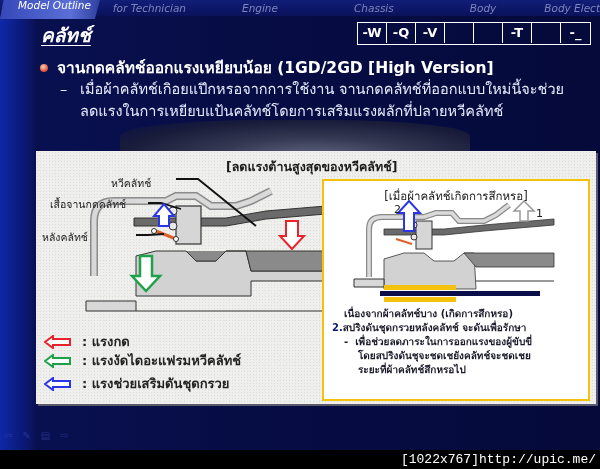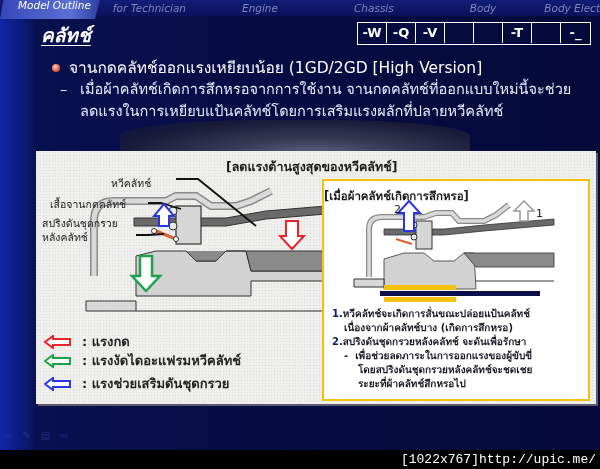--- a/index.html
+++ b/index.html
@@ -52,22 +52,22 @@
   .codebox .cell:last-child { border-right: none; }
 
   .bg-photo {
     position: absolute; left: 120px; top: 120px; width: 350px; height: 40px;
     background: radial-gradient(ellipse at 55% 90%, #6a6f86 0%, #3a3e55 35%, #1a1d38 70%, rgba(10,14,50,0) 100%);
     border-radius: 40% 40% 0 0;
     opacity: .9;
   }
 
   .bullet-main {
-    position: absolute; left: 52px; top: 55px; display: flex; align-items: center;
-    color: #ffffff; font-weight: normal; font-size: 15.5px; white-space: nowrap; text-align: center;
+    position: absolute; left: 40px; top: 55px; display: flex; align-items: center;
+    color: #ffffff; font-weight: bold; font-size: 15.5px; white-space: nowrap; text-align: center;
   }
   .bullet-dot {
     width: 8px; height: 8px; border-radius: 50%; margin-right: 9px;
     background: radial-gradient(circle at 40% 35%, #ffd0c0 0%, #e05a40 60%, #a02a18 100%);
   }
   .sub {
     position: absolute; left: 60px; top: 78px; width: 520px;
     color: #e8ecff; font-size: 14.5px; line-height: 22px;
   }
   .sub .dash { position: absolute; left: 0; top: 0; }
@@ -91,22 +91,22 @@
     position: absolute; color: #222; font-weight: normal; font-size: 10.5px; white-space: nowrap;
   }
   .legend-item { position: absolute; left: 8px; display: flex; align-items: center; }
   .legend-item .lbl { font-size: 13px; font-weight: bold; color: #222; margin-left: 10px; }
 
   .inset {
     position: absolute; left: 286px; top: 28px; width: 268px; height: 222px;
     background: #ffffff; border: 2px solid #f4c20d;
   }
   .inset-title {
-    position: absolute; left: 0; width: 100%; top: 6px; 
-    color: #1a1a1a; font-weight: bold; font-size: 11.5px;
+    position: absolute; left: 0; width: 100%; top: 6px; text-align: center;
+    color: #1a1a1a; font-weight: normal; font-size: 11.5px;
   }
   .inset-notes {
     position: absolute; left: 8px; top: 126px; width: 256px;
     color: #1a1a2a; font-size: 10px; line-height: 14px; font-weight: bold;
   }
   .inset-notes .num { color: #0a1a70; }
   .inset-notes .indent { padding-left: 12px; }
   .inset-notes .indent2 { padding-left: 26px; }
 
   .footer-icons {
@@ -148,21 +148,21 @@
 
   <div class="bg-photo"></div>
 
   <div class="bullet-main">
     <span class="bullet-dot"></span>
     <span>จานกดคลัทช์ออกแรงเหยียบน้อย (1GD/2GD [High Version]</span>
   </div>
 
   <div class="sub">
     <span class="dash">–</span>
-    <span class="text">เมื่อผ้าคลัทช์เกิดการสึกหรอจากการใช้งาน จานกดคลัทช์ที่ออกแบบใหม่นี้จะช่วยลดแรงในการเหยียบแป้นคลัทช์โดยการเสริมแรงผลักที่ปลายหวีคลัทช์</span>
+    <span class="text">เมื่อผ้าคลัทช์เกิอยแปึกหรอจากการใช้งาน จานกดคลัทช์ที่ออกแบบใหม่นี้จะช่วยลดแรงในการเหยียบแป้นคลัทช์โดยการเสริมแรงผลักที่ปลายหวีคลัทช์</span>
   </div>
 
   <div class="panel">
     <div class="panel-title">[ลดแรงต้านสูงสุดของหวีคลัทช์]</div>
 
     <svg style="position:absolute;left:0;top:0" width="290" height="180" viewBox="0 0 290 180">
 
       <path d="M58,125 L58,70 Q58,50 78,50 L100,50" fill="none" stroke="#8a8a8a" stroke-width="8"></path>
       <path d="M58,125 L58,70 Q58,50 78,50 L100,50" fill="none" stroke="#d8d8d8" stroke-width="5"></path>
 
@@ -190,21 +190,20 @@
 
       <path d="M250,80 L250,95 L244,95 L256,108 L268,95 L262,95 L262,80 Z" fill="#ffffff" stroke="#e8242a" stroke-width="2" transform="translate(0,-10)"></path>
 
       <path d="M128,80 L128,70 L123,70 L133,58 L143,70 L138,70 L138,80 Z" fill="#ffffff" stroke="#2a36e6" stroke-width="2" transform="translate(-5,-5)"></path>
 
       <path d="M104,105 L104,125 L96,125 L110,140 L124,125 L116,125 L116,105 Z" fill="#ffffff" stroke="#1fa14a" stroke-width="2.5"></path>
     </svg>
 
     <div class="label" style="left:75px;top:24px;">หวีคลัทช์</div>
     <div class="label" style="left:14px;top:45px;">เสื้อจานกดคลัทช์</div>
-    <div class="label" style="left:6px;top:64px;">สปริงดันชุดกรวย</div>
     <div class="label" style="left:6px;top:78px;">หลังคลัทช์</div>
 
     <div class="legend-item" style="top:180px;">
       <svg width="28" height="14" viewBox="0 0 28 14">
           <path d="M1,7 L9,1 L9,4 L26,4 L26,10 L9,10 L9,13 Z" fill="#fff" stroke="#e8242a" stroke-width="2"></path>
         </svg>
       <span class="lbl">: แรงกด</span>
     </div>
     <div class="legend-item" style="top:222px;">
       <svg width="28" height="14" viewBox="0 0 28 14">
@@ -238,25 +237,24 @@
         <rect x="60" y="104" width="72" height="5" fill="#f4c20d"></rect>
         <rect x="56" y="110" width="160" height="5" fill="#0a0f4a"></rect>
         <rect x="60" y="116" width="72" height="5" fill="#f4c20d"></rect>
         <path d="M80,50 L80,32 L74,32 L85,20 L96,32 L90,32 L90,50 Z" fill="#fff" stroke="#2a36e6" stroke-width="2"></path>
         <path d="M196,40 L196,30 L190,30 L200,20 L210,30 L204,30 L204,40 Z" fill="#fff" stroke="#999" stroke-width="1.5"></path>
       </svg>
       <div class="label" style="left:70px;top:22px;font-size:11px;">2</div>
       <div class="label" style="left:212px;top:26px;font-size:11px;">1</div>
 
       <div class="inset-notes">
-        <div><span class="num">1.</span><span>หวีคลัทช์จะเกิดการสั่นขณะปล่อยแป้นคลัทช์</span></div>
         <div class="indent"><span>เนื่องจากผ้าคลัทช์บาง (เกิดการสึกหรอ)</span></div>
         <div><span class="num">2.</span><span>สปริงดันชุดกรวยหลังคลัทช์ จะดันเพื่อรักษา</span></div>
         <div class="indent"><span>-</span>&nbsp;&nbsp;<span>เพื่อช่วยลดภาระในการออกแรงของผู้ขับขี่</span></div>
-        <div class="indent2"><span>โดยสปริงดันชุดกรวยหลังคลัทช์จะชดเชย</span></div>
+        <div class="indent2"><span>โดยสปริงดันชุจะชดเชยังคลัทช์จะชดเชย</span></div>
         <div class="indent2"><span>ระยะที่ผ้าคลัทช์สึกหรอไป</span></div>
       </div>
     </div>
   </div>
 
   <div class="footer-icons">
     <span>⇦</span>
     <span>✎</span>
     <span>▤</span>
     <span>⇨</span>

